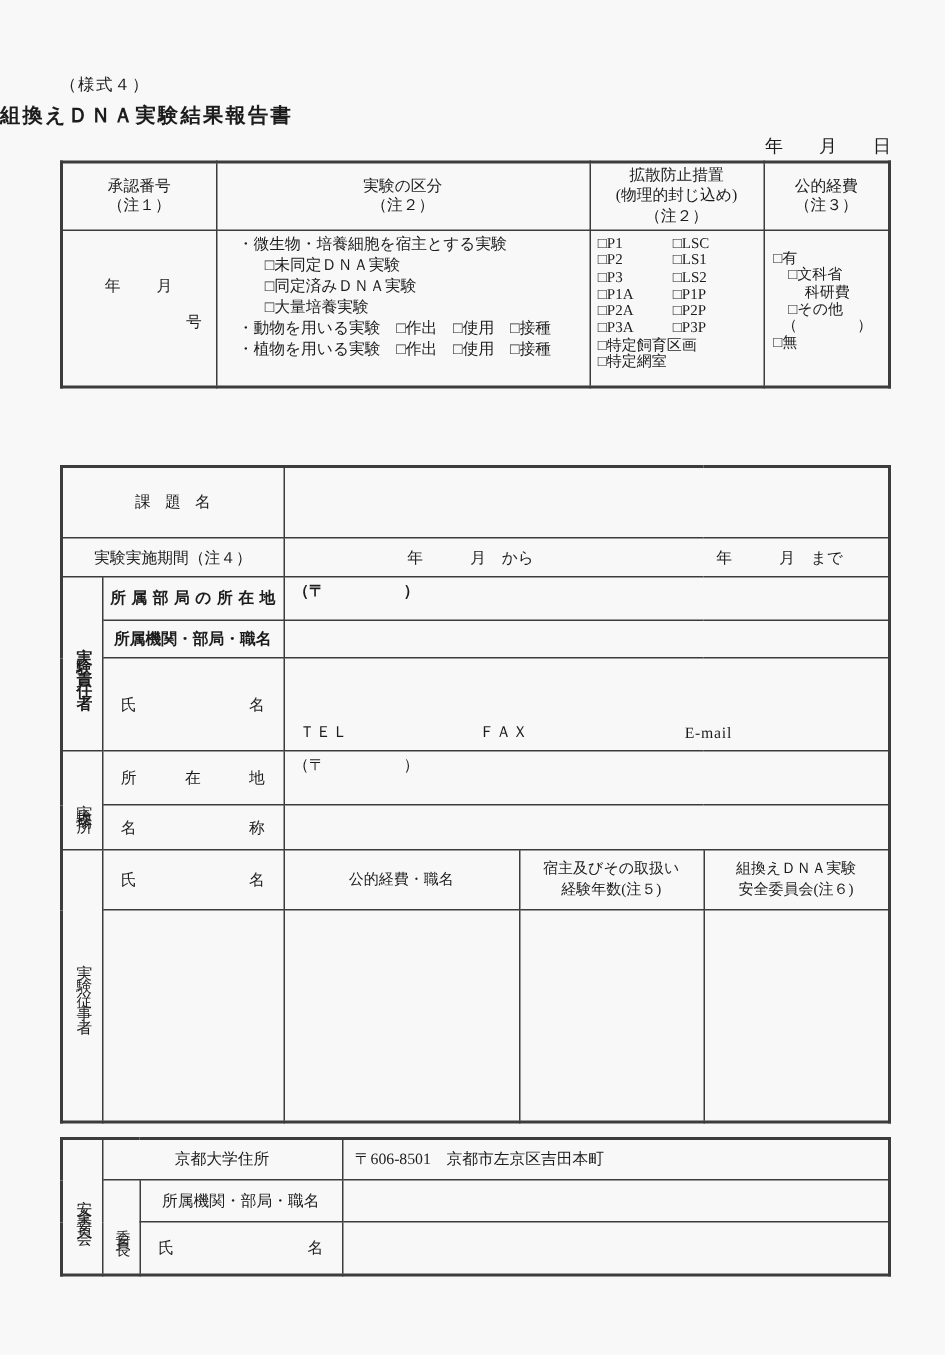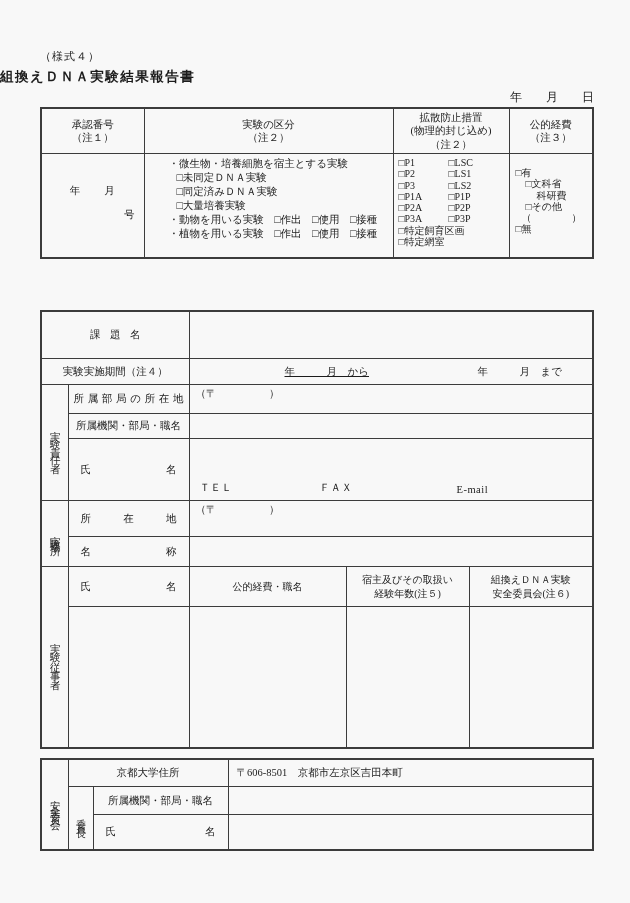--- a/index.html
+++ b/index.html
@@ -33,21 +33,21 @@
   .t { border:2px solid #3c3c3c; }
 
   
   .t1 { top:107px; }
   .t1 .th-row td { height:44px; text-align:center; line-height:1.26; }
   .t1 .body-row td { height:90px; vertical-align:top; }
   .c-approval { position:relative; }
   .c-approval .ym { margin-top:30px; text-align:center; letter-spacing:1px; }
   .c-approval .go { margin-top:10px; text-align:right; padding-right:9px; }
   .c-category { padding:3px 0 0 0 !important; line-height:14.1px; }
-  .c-category .l0 { padding-left:24px; }
+  .c-category .l0 { padding-left:14px; }
   .c-category .l1 { padding-left:32px; }
   .c-containment { padding:3px 0 0 5px !important; line-height:11.3px; font-size:10px !important; }
   .crow span.a { display:inline-block; width:50px; }
   .c-funds { padding:13px 0 0 0 !important; line-height:11.3px; font-size:10px !important; }
   .c-funds .f0 { padding-left:6px; }
   .c-funds .f1 { padding-left:16px; }
   .c-funds .f2 { padding-left:27px; }
   .c-funds .f3 { padding-left:16px; }
   .c-funds .f4 { padding-left:12px; }
   .c-funds .f5 { padding-left:6px; }
@@ -55,21 +55,21 @@
   
   .t2 { top:310px; }
   .t2 .lbl { text-align:center; }
   .spread { text-align:justify; text-align-last:justify; }
   .sp-subject { padding:0 48px !important; }
   .sp-name    { padding:0 12px !important; }
   .sp-addr    { padding:0 5px  !important; }
   .sp-loc     { padding:0 12px !important; }
   .r-subject td { height:46px; }
   .r-period  td { height:25px; }
-  .r-std     td { height:24px; }
+  .r-std     td { height:24px;font-weight:bold; }
   .r-name    td { height:61px; }
   .r-loc     td { height:31px; }
   .r-lname   td { height:29px; }
   .r-whead   td { height:39px; }
   .r-wdata   td { height:140px; }
   .v {
     writing-mode:vertical-rl;
     text-orientation:upright;
     text-align:center;
     vertical-align:middle;
@@ -79,21 +79,21 @@
   .v-worker { letter-spacing:9px; }
   .v-safety { letter-spacing:5px; }
   .v-chair  { letter-spacing:5px; font-size:10px !important; }
   .cell-top { vertical-align:top !important; padding:2px 6px !important; }
   .name-cell { position:relative; }
   .contact { position:absolute; bottom:5px; left:0; right:0; letter-spacing:0.5px; }
   .contact .tl { position:absolute; left:10px; bottom:0; }
   .contact .fx { position:absolute; left:130px; bottom:0; }
   .contact .em { position:absolute; left:267px; bottom:0; font-family:"Liberation Serif","DejaVu Serif",serif; }
   .period-cell { position:relative; }
-  .p-from { position:absolute; left:95px; top:50%; transform:translateY(-50%);text-decoration:underline; }
+  .p-from { position:absolute; left:82px; top:50%; transform:translateY(-50%); }
   .p-to   { position:absolute; left:288px; top:50%; transform:translateY(-50%); }
   .whead { text-align:center; line-height:1.35; font-size:10px !important; }
 
   
   .t3 { top:742px;margin-top:16px; }
   .t3 .lbl { text-align:center; }
   .r3-1 td { height:26px; }
   .r3-2 td { height:27px; }
   .r3-3 td { height:34px; }
   .addr-val { text-align:left; padding-left:8px !important; }

